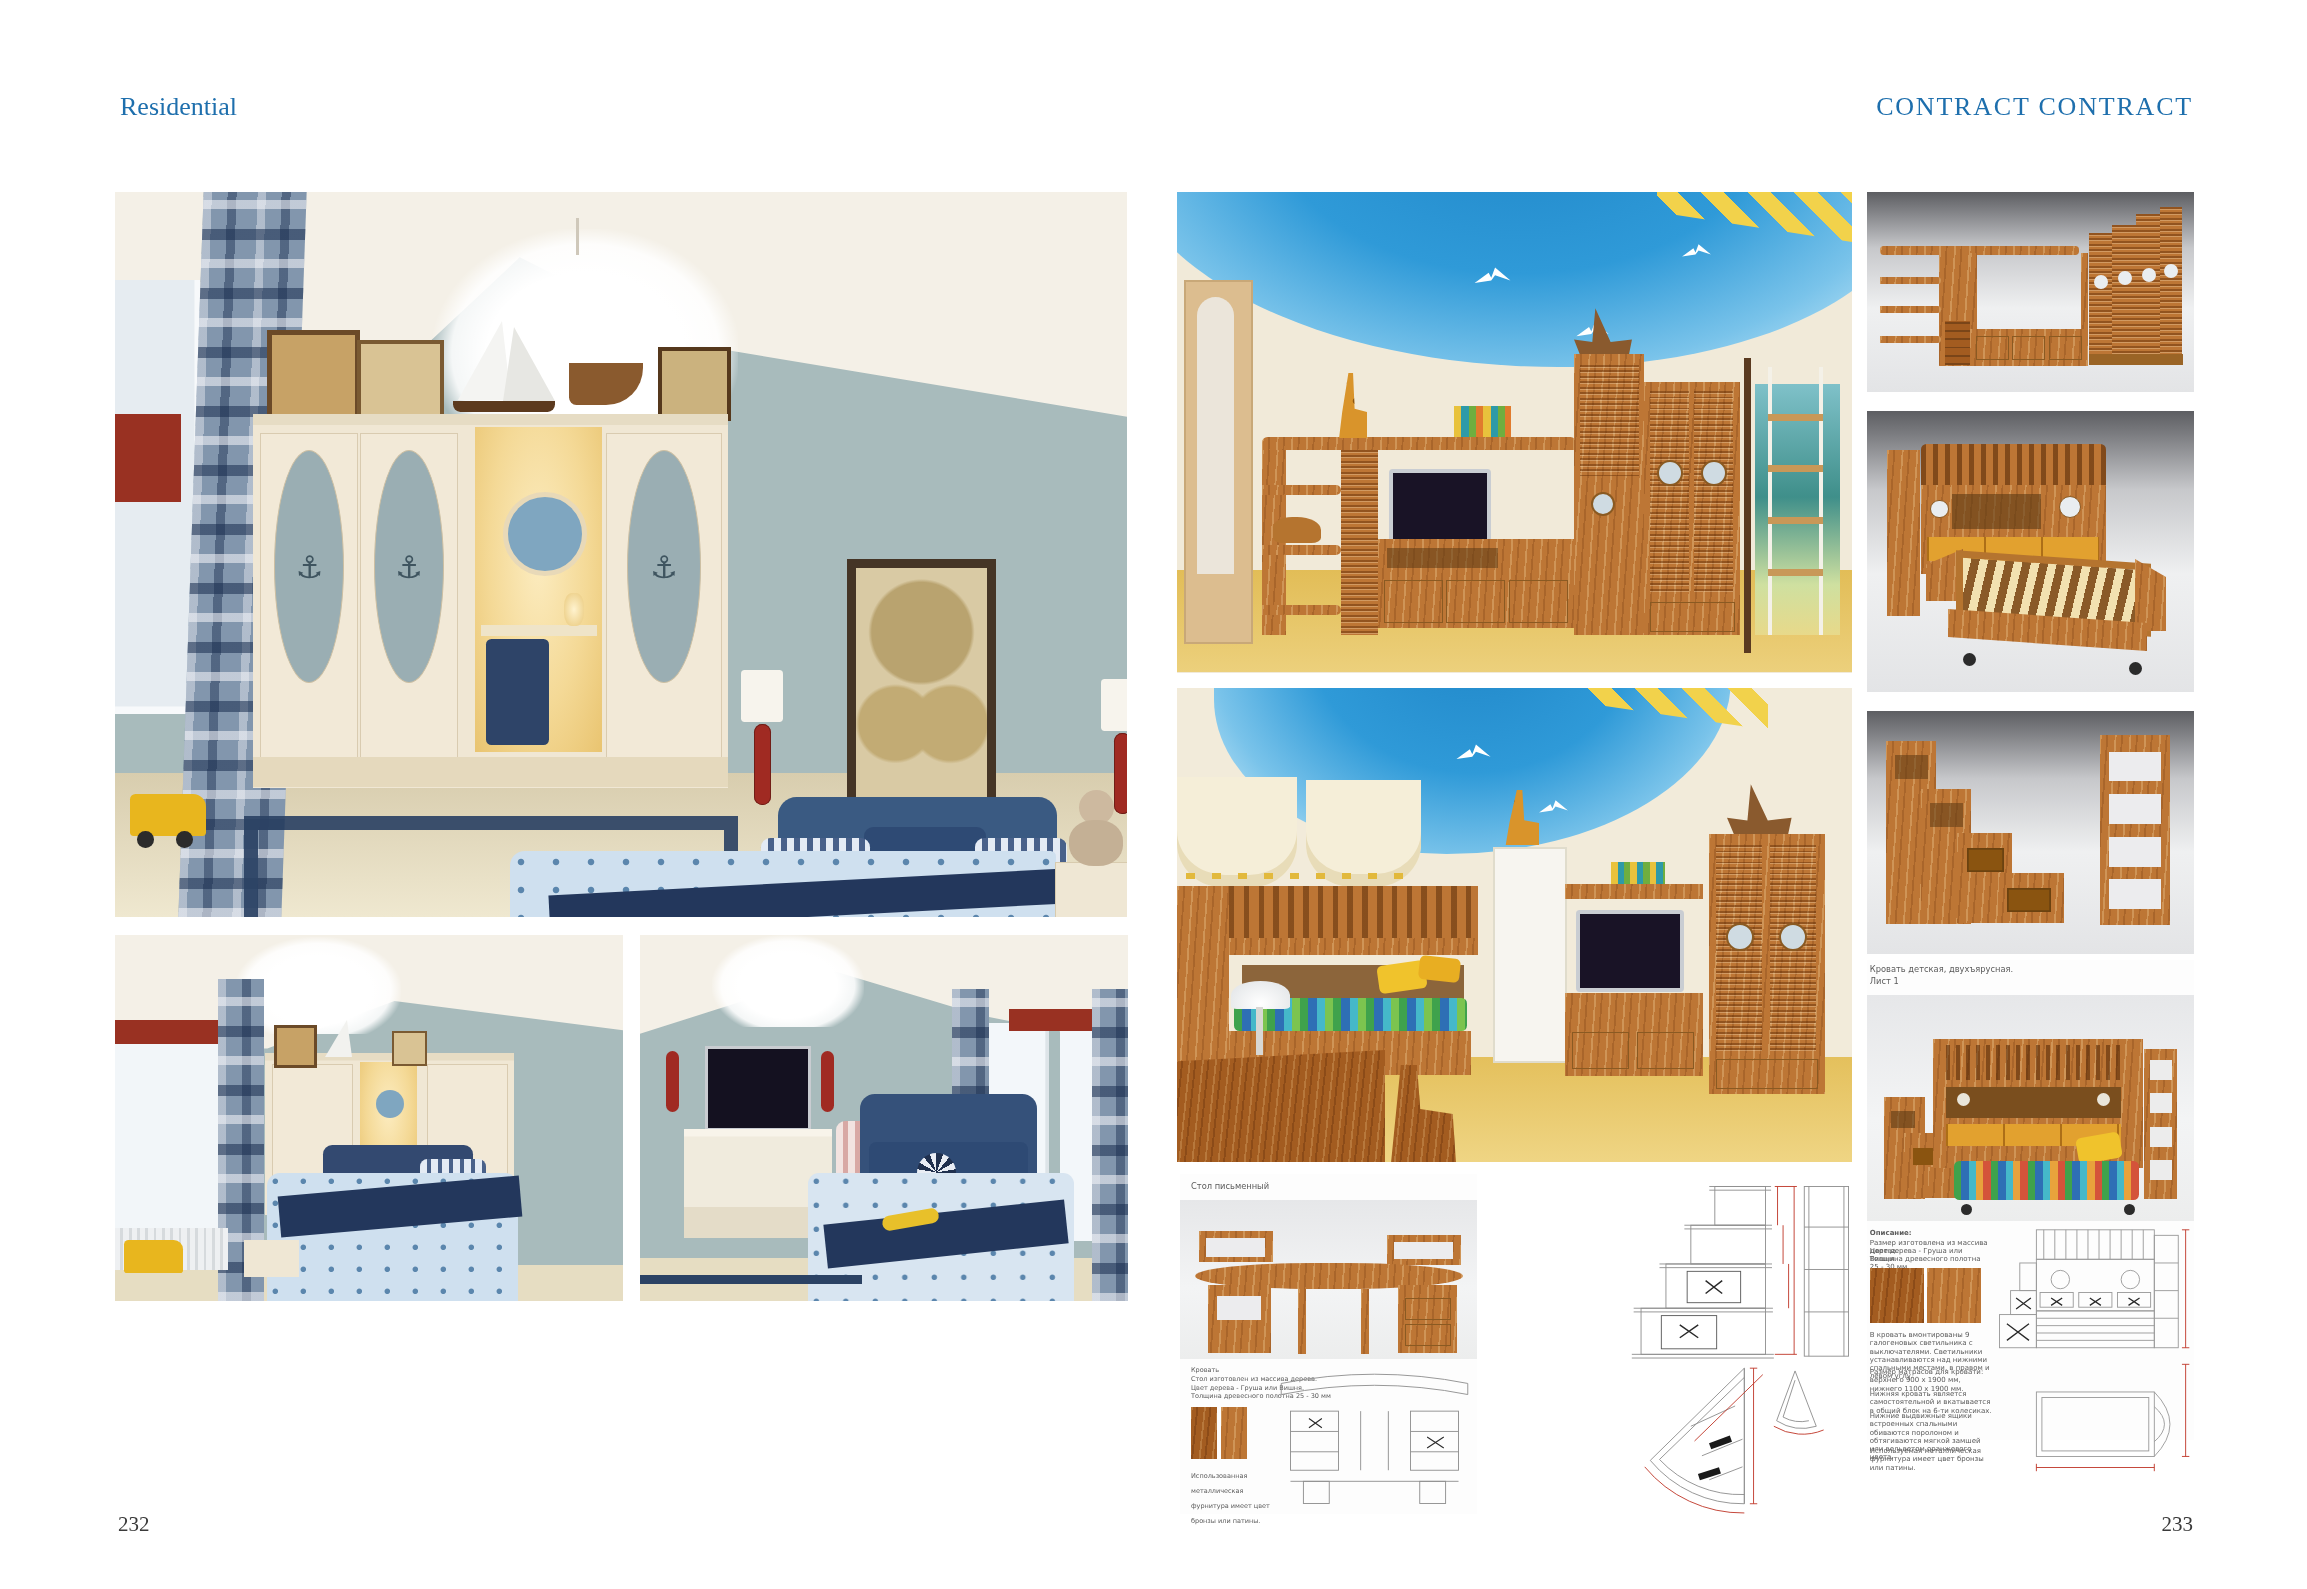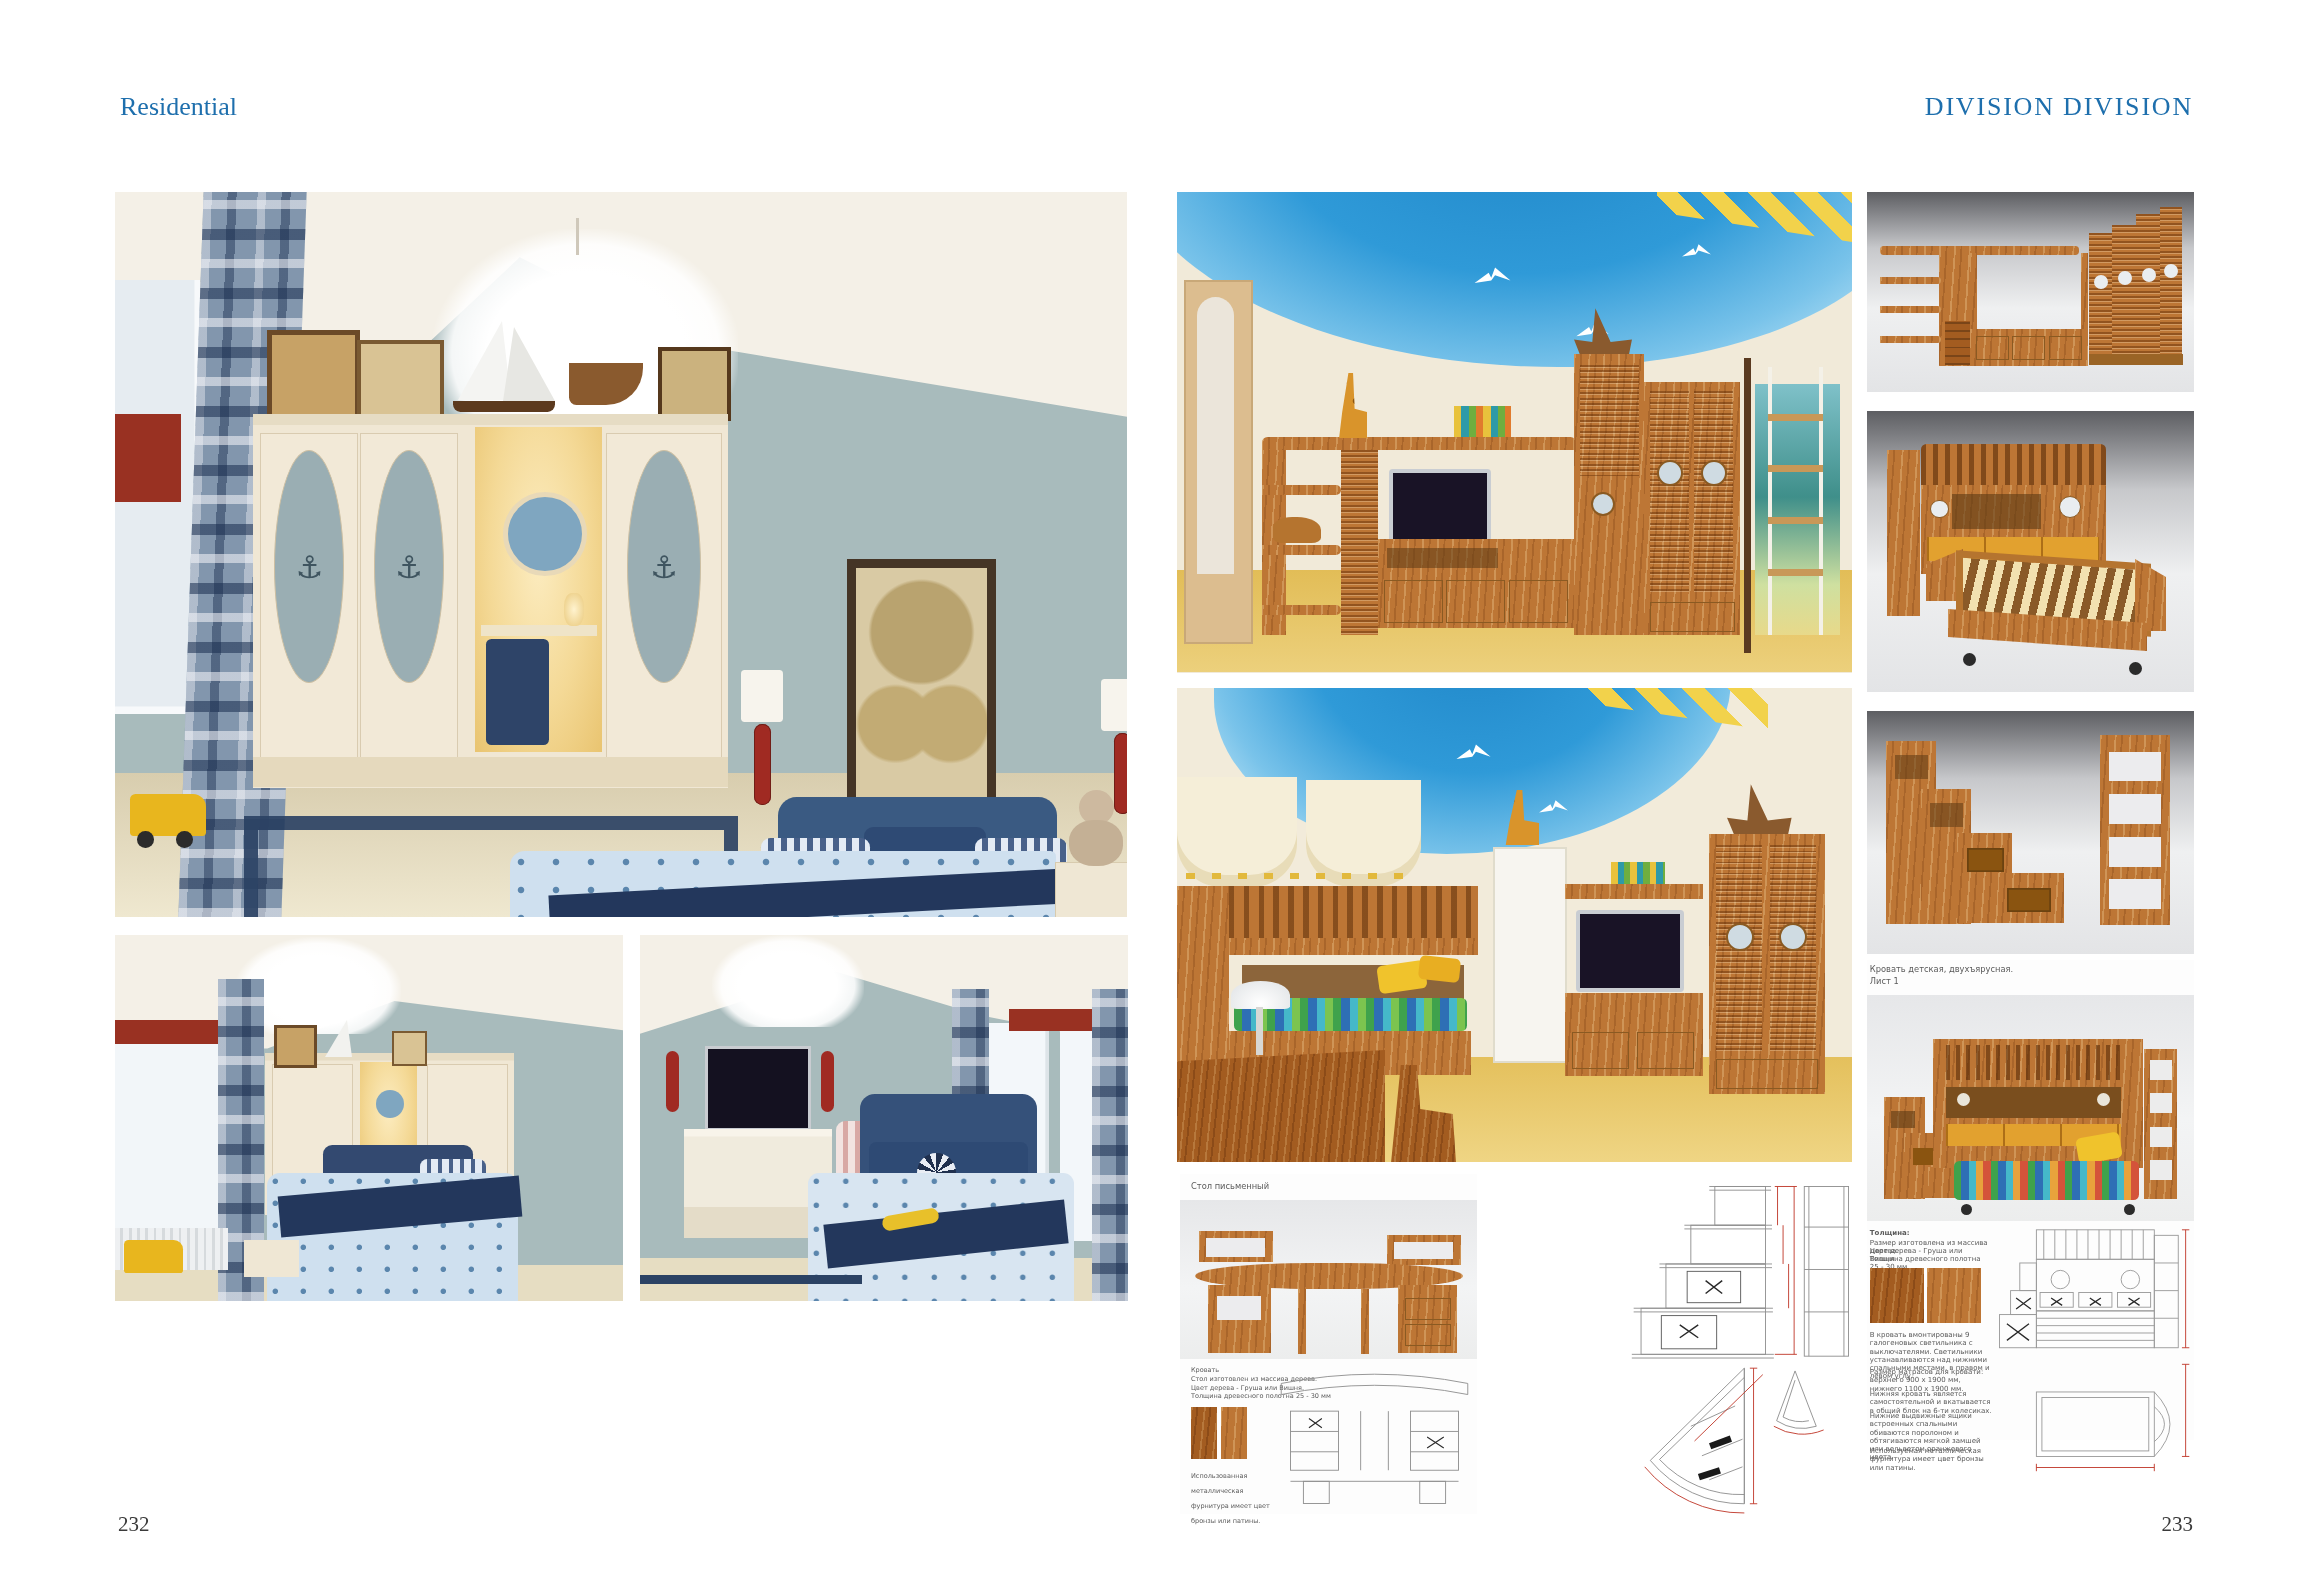--- a/index.html
+++ b/index.html
@@ -23,21 +23,21 @@
   .rays{background:repeating-linear-gradient(45deg,#f2d24b 0 16.6px,rgba(0,0,0,0) 16.6px 33px);}
   .slats{background:repeating-linear-gradient(103deg,#f2e1b0 0 8.3px,#8a5a28 8.3px 16.6px);}
   .rainbow{background:repeating-linear-gradient(90deg,#3fa24c 0 7.4px,#2e6fb5 7.4px 14.8px,#45b8c9 14.8px 22px,#e8a23c 22px 29.5px,#d4533a 29.5px 37px);}
   .hdr{color:#1e6fad;}
   svg{display:block;}
 </style>
 </head>
 <body>
 
 <div class="abs hdr" style="left:120px;top:92px;font-size:26px;">Residential</div>
-<div class="abs hdr" style="right:114px;top:92px;font-size:26px;letter-spacing:1.8px;">DIVISION DIVISION</div>
+<div class="abs hdr" style="right:114px;top:92px;font-size:26px;letter-spacing:1.8px;">CONTRACT CONTRACT</div>
 <div class="abs" style="left:118px;top:1512px;font-size:21px;color:#3a3a3a;">232</div>
 <div class="abs" style="right:114px;top:1512px;font-size:21px;color:#3a3a3a;">233</div>
 
 <div class="photo" style="left:115px;top:192px;width:1012px;height:725px;">
   <div class="abs" style="left:0;top:0;width:1012px;height:725px;background:#f4f0e7;clip-path:polygon(0% 0%,100% 0%,100% 31%,57% 21%,40% 9%,27% 26%,0% 28%);"></div>
   <div class="abs" style="left:0;top:581px;width:1012px;height:144px;background:linear-gradient(180deg,#d8cdae,#efe8d0);"></div>
   <div class="abs puff" style="left:318px;top:37px;width:305px;height:226px;"></div>
   <div class="abs" style="left:461px;top:26px;width:2.8px;height:37px;background:#cfc8ba;"></div>
   <div class="abs" style="left:0;top:88px;width:85px;height:434px;background:#e6ecf1;box-shadow:inset -5.5px 0 0 #f7f9fb,inset 0 -7.4px 0 #f7f9fb;"></div>
   <div class="abs" style="left:0;top:222px;width:66px;height:88px;background:#993122;"></div>
@@ -327,21 +327,21 @@
       <div class="abs" style="left:5.5px;top:11px;width:22px;height:20px;background:#ececec;"></div>
       <div class="abs" style="left:5.5px;top:44px;width:22px;height:20px;background:#ececec;"></div>
       <div class="abs" style="left:5.5px;top:78px;width:22px;height:20px;background:#ececec;"></div>
       <div class="abs" style="left:5.5px;top:111px;width:22px;height:20px;background:#ececec;"></div>
     </div>
     <div class="abs" style="left:210px;top:140px;width:44px;height:26px;background:#f0c32c;border-radius:5.5px;transform:rotate(-10deg);"></div>
     <div class="abs rainbow" style="left:87px;top:166px;width:185px;height:39px;border-radius:5.5px;"></div>
     <div class="abs" style="left:94px;top:209px;width:11px;height:11px;border-radius:50%;background:#2b2b2b;"></div>
     <div class="abs" style="left:257px;top:209px;width:11px;height:11px;border-radius:50%;background:#2b2b2b;"></div>
   </div>
-  <div class="tinytext" style="position:absolute;left:2.8px;top:269px;font-size:7px;font-weight:bold;">Толщина:</div>
+  <div class="tinytext" style="position:absolute;left:2.8px;top:269px;font-size:7px;font-weight:bold;">Описание:</div>
   <div class="tinytext" style="position:absolute;left:2.8px;top:279px;width:120px;font-size:7px;line-height:8.3px;">Размер изготовлена из массива дерева.</div>
   <div class="tinytext" style="position:absolute;left:2.8px;top:287px;width:120px;font-size:7px;line-height:8.3px;">Цвет дерева - Груша или Вишня.</div>
   <div class="tinytext" style="position:absolute;left:2.8px;top:295px;width:120px;font-size:7px;line-height:8.3px;">Толщина древесного полотна 25 - 30 мм</div>
   <div class="abs woodd" style="left:2.8px;top:308px;width:54px;height:55px;"></div>
   <div class="abs wood" style="left:60px;top:308px;width:54px;height:55px;"></div>
   <div class="tinytext" style="position:absolute;left:2.8px;top:371px;width:122px;font-size:7px;line-height:8.3px;">В кровать вмонтированы 9 галогеновых светильника с выключателями. Светильники устанавливаются над нижними спальными местами, в правом и левом углу.</div>
   <div class="tinytext" style="position:absolute;left:2.8px;top:408px;width:122px;font-size:7px;line-height:8.3px;">Размер матрасов для кровати: верхнего 900 х 1900 мм, нижнего 1100 х 1900 мм.</div>
   <div class="tinytext" style="position:absolute;left:2.8px;top:430px;width:122px;font-size:7px;line-height:8.3px;">Нижняя кровать является самостоятельной и вкатывается в общий блок на 6-ти колесиках.</div>
   <div class="tinytext" style="position:absolute;left:2.8px;top:452px;width:122px;font-size:7px;line-height:8.3px;">Нижние выдвижные ящики встроенных спальными обиваются поролоном и обтягиваются мягкой замшей или вельветом оранжевого цвета.</div>
   <div class="tinytext" style="position:absolute;left:2.8px;top:487px;width:122px;font-size:7px;line-height:8.3px;">Используемая металлическая фурнитура имеет цвет бронзы или патины.</div>

